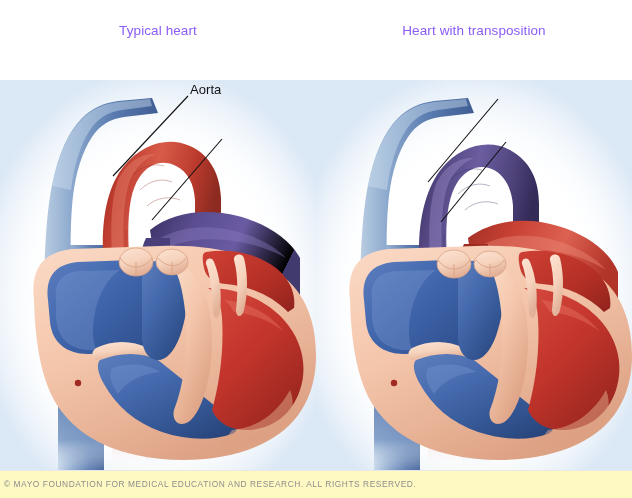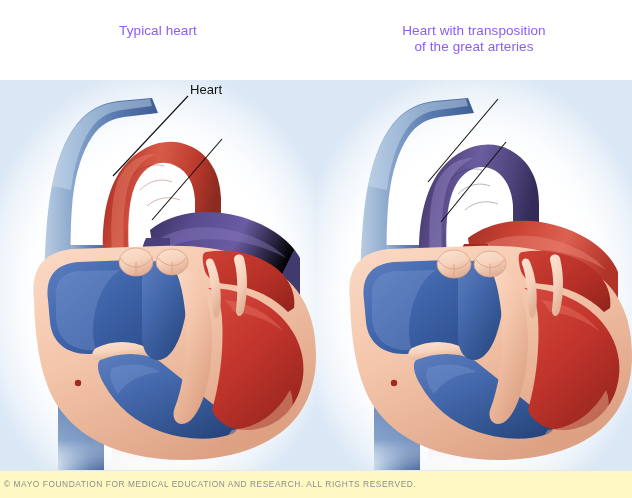--- a/index.html
+++ b/index.html
@@ -245,21 +245,21 @@
     </svg>
 
     <svg class="leader" viewBox="0 0 316 470">
       <line x1="188" y1="96" x2="113" y2="176" stroke="#111" stroke-width="1.1"></line>
       <line x1="222" y1="139" x2="152" y2="220" stroke="#111" stroke-width="1.1"></line>
     </svg>
 
     <div class="panel-title" id="title-left">Typical heart</div>
 
     <div class="callout" id="lbl-aorta-l">
-      <div>Heart</div>
+      <div>Aorta</div>
     </div>
 
   </div>
 
   <div class="panel" id="panel-right">
 
     <svg class="art" viewBox="0 0 316 470">
       <defs>
         <radialGradient id="glowR" cx="50%" cy="55%" r="58%">
           <stop offset="60%" stop-color="#ffffff" stop-opacity="0"></stop>
@@ -447,21 +447,20 @@
       </g>
     </svg>
 
     <svg class="leader" viewBox="0 0 316 470">
       <line x1="182" y1="99" x2="112" y2="182" stroke="#111" stroke-width="1.1"></line>
       <line x1="190" y1="142" x2="125" y2="222" stroke="#111" stroke-width="1.1"></line>
     </svg>
 
     <div class="panel-title" id="title-right">
       <div>Heart with transposition</div>
-      <div>of the great arteries</div>
     </div>
 
   </div>
 
   <div class="footer">
     <div class="footer-rule"></div>
     <div class="footer-text">© MAYO FOUNDATION FOR MEDICAL EDUCATION AND RESEARCH. ALL RIGHTS RESERVED.</div>
   </div>
 
 </div>

